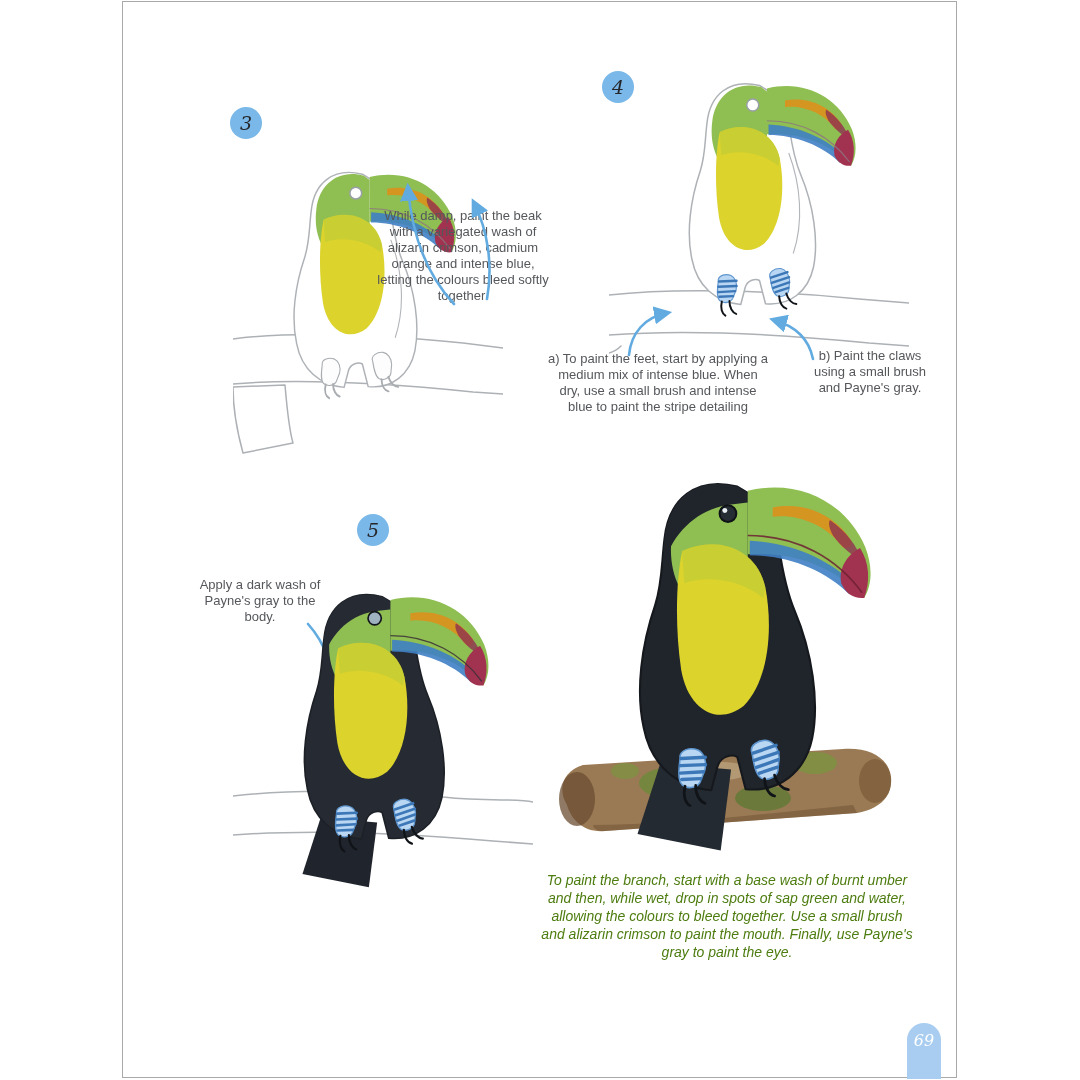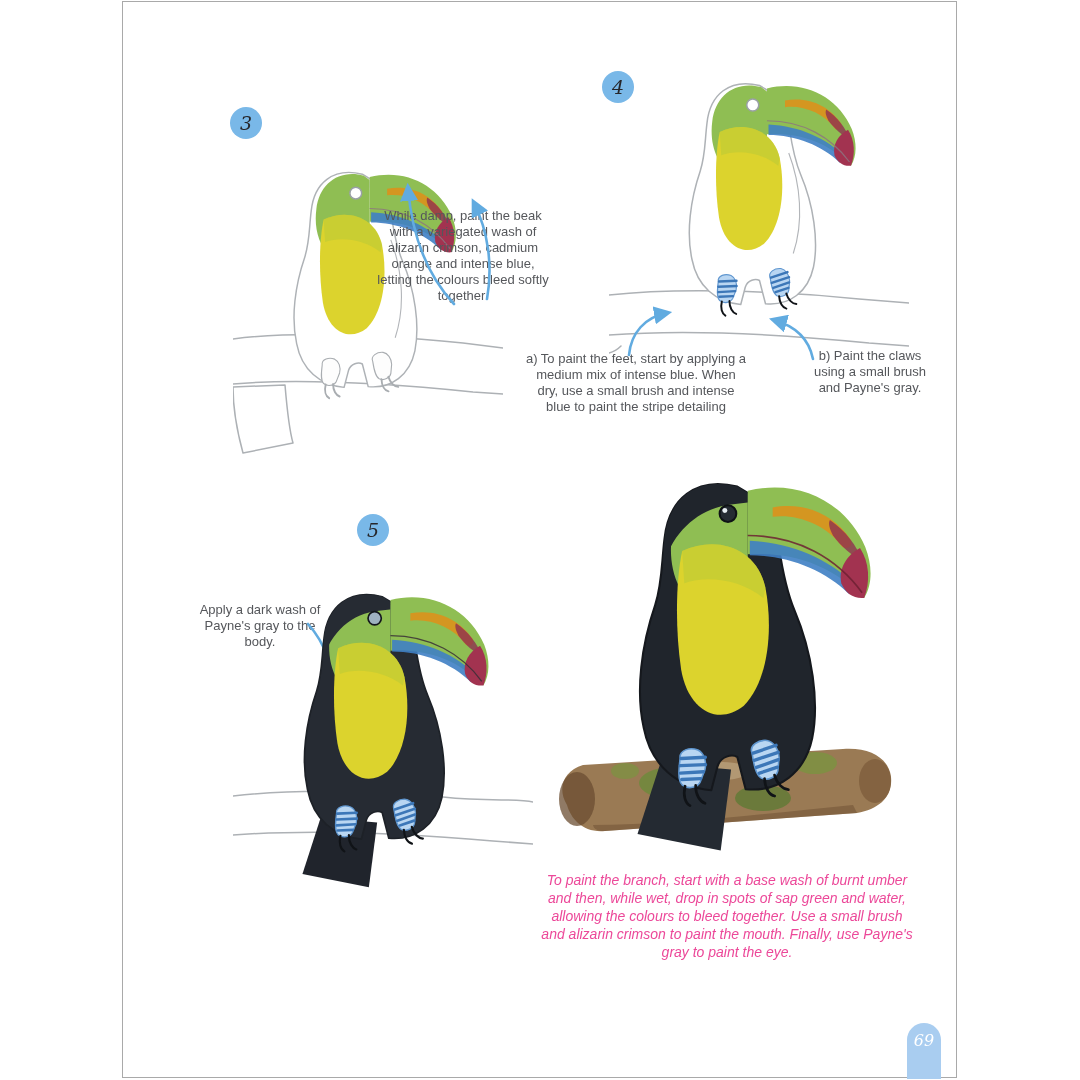--- a/index.html
+++ b/index.html
@@ -2,21 +2,21 @@
 <html><head>
 <meta charset="utf-8">
 <style>
   html,body{margin:0;padding:0;background:#fff;}
   body{width:1080px;height:1080px;position:relative;font-family:"Liberation Sans",sans-serif;overflow:hidden;}
   .page{position:absolute;left:122px;top:1px;width:835px;height:1077px;border:1px solid #a9a9a9;background:#fff;box-sizing:border-box;}
   .abs{position:absolute;}
   .badge{width:32px;height:32px;border-radius:50%;background:#79b8e8;display:flex;align-items:center;justify-content:center;
          font-family:"DejaVu Serif",serif;font-style:italic;font-size:19px;color:#26262a;}
   .caption{font-size:13px;line-height:16px;color:#55575b;text-align:center;}
-  .final-note{font-size:14px;line-height:18px;color:#ec4899;text-align:center;font-style:italic;}
+  .final-note{font-size:14px;line-height:18px;color:#4d7c0f;text-align:center;font-style:italic;}
   .page-tab{width:34px;height:56px;border-radius:17px 17px 0 0;background:#a9cdf0;display:flex;align-items:flex-start;justify-content:center;
             font-family:"DejaVu Serif",serif;font-style:italic;font-size:16px;color:#ffffff;padding-top:8px;box-sizing:border-box;}
   svg.arrow path{stroke:#61abe0;stroke-width:2.6;fill:none;stroke-linecap:round;}
   .sk{fill:none;stroke:#adb1b5;stroke-width:1.5;stroke-linecap:round;}
   .skf{fill:#ffffff;stroke:#adb1b5;stroke-width:1.5;stroke-linejoin:round;}
   
   .t3,.t4{--body:#ffffff;--outline:#aeb2b6;--crown:transparent;--eye:#ffffff;--eye-stroke:#9aa0a6;--eye-glint:transparent;
           --tail:transparent;--wingline:#b2b5b9;--mouth:#8d7480;--outline2:#9aa0a6;}
   .t3{--foot:#fdfdfd;--foot-stroke:#a9adb1;--foot-stripe:transparent;--claw:#a9adb1;}
   .t4,.t5,.tf{--foot:#b9d6f2;--foot-stroke:#5f96cf;--foot-stripe:#3c77b8;--claw:#101317;}
@@ -89,33 +89,33 @@
 
   <div class="badge abs" style="left:479px;top:69px;">
     <span>4</span>
   </div>
   <svg class="abs t4" style="left:486px;top:67px;" width="300" height="285" viewBox="0 0 300 285">
     <path class="sk" d="M0,226 C70,218 170,222 250,230 L300,234"></path>
     <path class="sk" d="M0,266 C80,260 180,266 260,274 L300,277"></path>
     <path class="sk" d="M12,277 C8,281 4,283 0,284"></path>
     <use href="#toucan" x="28" y="-6" width="233"></use>
   </svg>
-  <div class="caption abs" style="left:402px;top:349px;width:222px;">a) To paint the feet, start by applying a medium mix of intense blue. When dry, use a small brush and intense blue to paint the stripe detailing</div>
+  <div class="caption abs" style="left:424px;top:349px;width:222px;">a) To paint the feet, start by applying a medium mix of intense blue. When dry, use a small brush and intense blue to paint the stripe detailing</div>
   <div class="caption abs" style="left:684px;top:346px;width:126px;">b) Paint the claws using a small brush and Payne's gray.</div>
   <svg class="arrow abs" style="left:496px;top:299px;" width="62" height="58">
     <path d="M10,54 C12,32 26,16 48,12" marker-end="url(#arrh)"></path>
   </svg>
   <svg class="arrow abs" style="left:638px;top:307px;" width="62" height="54">
     <path d="M52,50 C48,30 34,17 13,11" marker-end="url(#arrh)"></path>
   </svg>
 
   <div class="badge abs" style="left:234px;top:512px;">
     <span>5</span>
   </div>
-  <div class="caption abs" style="left:65px;top:600px;width:144px;">Apply a dark wash of Payne's gray to the body.</div>
+  <div class="caption abs" style="left:65px;top:575px;width:144px;">Apply a dark wash of Payne's gray to the body.</div>
   <svg class="arrow abs" style="left:173px;top:614px;" width="56" height="84">
     <path d="M12,8 C30,28 37,52 35,74" marker-end="url(#arrh)"></path>
   </svg>
   <svg class="abs t5" style="left:110px;top:537px;" width="300" height="375" viewBox="0 0 300 375">
     <path class="sk" d="M0,257 C60,250 140,252 210,258 C255,263 285,259 300,263"></path>
     <path class="sk" d="M0,296 C80,290 170,294 260,302 L300,305"></path>
     <use href="#toucan" x="18" y="3" width="249"></use>
   </svg>
 
   <svg class="abs tf" style="left:430px;top:451px;" width="350" height="410" viewBox="0 0 350 410">

